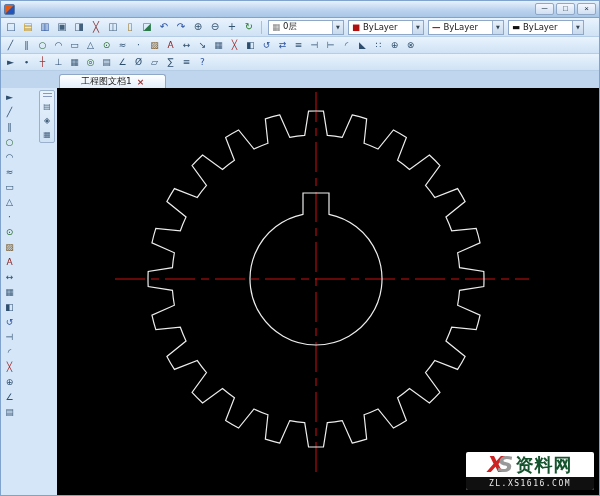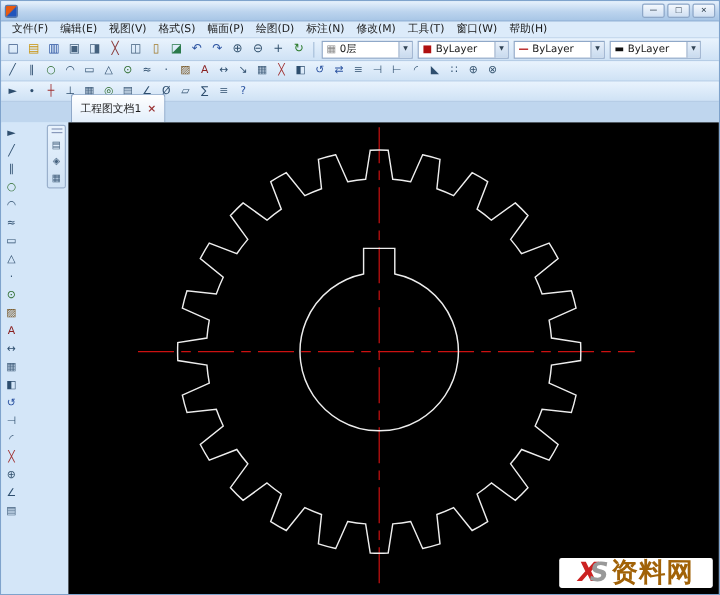--- a/index.html
+++ b/index.html
@@ -34,21 +34,21 @@
   .combo { display:flex; align-items:center; height:15px; background:#fff; border:1px solid #8fa8c8;
     font-size:8.5px; padding-left:3px; margin:0 2px; gap:3px; }
   .combo .swatch { font-weight:bold; line-height:1; }
   .combo .val { white-space:nowrap; }
   .combo .arrow { width:11px; height:13px; margin-left:auto; display:flex; align-items:center; justify-content:center;
     background:linear-gradient(#e8f0fa,#c8daee); border-left:1px solid #9ab0cc; font-size:5px; color:#345; } .combo.w78 { width:76px; }
 
   
   .tabbar { height:17px; flex:0 0 17px; display:flex; align-items:flex-end; padding-left:58px;
     background:#bfd6ee; }
-  .tab { display:flex; align-items:center; gap:5px; height:24px; padding:0 7px;
+  .tab { display:flex; align-items:center; gap:5px; height:14px; padding:0 21px;
     background:linear-gradient(#ffffff,#e2eefa); border:1px solid #8fa8c8; border-bottom:none;
     border-radius:3px 3px 0 0; font-size:9px; }
   .tab-close { color:#993333; font-weight:bold; font-size:9px; cursor:default; }
 
   
   .main { flex:1; display:flex; min-height:0; }
   .leftpanel { width:56px; flex:0 0 56px; position:relative; background:#d4e6f8; }
   .toolcol { position:absolute; left:1px; top:2px; width:16px; display:flex; flex-direction:column; }
   .toolcol .tbicon { width:15px; height:15px; font-size:9px; }
   .dock { position:absolute; left:38px; top:2px; width:16px; padding:1px;
@@ -59,51 +59,38 @@
 
   .canvas { flex:1; position:relative; background:#000; overflow:hidden; }
   .canvas svg { position:absolute; left:0; top:0; }
 
   
   .watermark { position:absolute; right:5px; bottom:5px; width:128px; background:#fff;
     border-radius:2px; overflow:hidden; }
   .wm-top { display:flex; align-items:center; justify-content:center; gap:2px; padding:2px 4px 1px; }
   .wm-x { color:#cc2222; font-style:italic; font-weight:bold; font-size:22px; line-height:1; }
   .wm-s { color:#999; font-style:italic; font-weight:bold; font-size:22px; line-height:1; margin-left:-9px; }
-  .wm-name { color:#a16207; font-weight:bold; font-size:22px; letter-spacing:1px; line-height:1; }
+  .wm-name { color:#14532d; font-weight:bold; font-size:18px; letter-spacing:1px; line-height:1; }
   .wm-bar { background:#101010; color:#eee; font-size:8px; text-align:center; padding:2px 0;
     letter-spacing:1.5px; font-family:"DejaVu Sans Mono","Liberation Mono",monospace; }
 </style>
 </head>
 <body>
 
 <div class="app">
 
   <div class="titlebar">
     <span class="app-icon"></span>
     <span class="winbtns">
       <button>─</button>
       <button>□</button>
       <button>×</button>
     </span>
   </div>
 
-  <div class="menubar">
-    <span class="menu-item">文件(F)</span>
-      <span class="menu-item">编辑(E)</span>
-      <span class="menu-item">视图(V)</span>
-      <span class="menu-item">格式(S)</span>
-      <span class="menu-item">幅面(P)</span>
-      <span class="menu-item">绘图(D)</span>
-      <span class="menu-item">标注(N)</span>
-      <span class="menu-item">修改(M)</span>
-      <span class="menu-item">工具(T)</span>
-      <span class="menu-item">窗口(W)</span>
-      <span class="menu-item">帮助(H)</span>
-  </div>
 
   <div class="toolbar tb1">
     <span style="display:flex;gap:1px;">
       <span class="tbicon" style="color: rgb(58, 90, 136);">□</span>
         <span class="tbicon" style="color: rgb(200, 146, 10);">▤</span>
         <span class="tbicon" style="color: rgb(42, 82, 160);">▥</span>
         <span class="tbicon" style="color: rgb(68, 97, 126);">▣</span>
         <span class="tbicon" style="color: rgb(68, 97, 126);">◨</span>
         <span class="tbicon" style="color: rgb(138, 58, 58);">╳</span>
         <span class="tbicon" style="color: rgb(68, 97, 126);">◫</span>
@@ -237,17 +224,18 @@
         <path fill="none" stroke-width="1.2" d="M251.53 23.17 A168 168 0 0 1 266.47 23.17 L270.30 47.44 A144 144 0 0 1 285.24 49.41 L295.22 26.95 A168 168 0 0 1 309.66 30.82 L307.07 55.26 A144 144 0 0 1 320.99 61.03 L336.44 41.91 A168 168 0 0 1 349.39 49.39 L340.56 72.33 A144 144 0 0 1 352.52 81.50 L372.39 67.04 A168 168 0 0 1 382.96 77.61 L368.50 97.48 A144 144 0 0 1 377.67 109.44 L400.61 100.61 A168 168 0 0 1 408.09 113.56 L388.97 129.01 A144 144 0 0 1 394.74 142.93 L419.18 140.34 A168 168 0 0 1 423.05 154.78 L400.59 164.76 A144 144 0 0 1 402.56 179.70 L426.83 183.53 A168 168 0 0 1 426.83 198.47 L402.56 202.30 A144 144 0 0 1 400.59 217.24 L423.05 227.22 A168 168 0 0 1 419.18 241.66 L394.74 239.07 A144 144 0 0 1 388.97 252.99 L408.09 268.44 A168 168 0 0 1 400.61 281.39 L377.67 272.56 A144 144 0 0 1 368.50 284.52 L382.96 304.39 A168 168 0 0 1 372.39 314.96 L352.52 300.50 A144 144 0 0 1 340.56 309.67 L349.39 332.61 A168 168 0 0 1 336.44 340.09 L320.99 320.97 A144 144 0 0 1 307.07 326.74 L309.66 351.18 A168 168 0 0 1 295.22 355.05 L285.24 332.59 A144 144 0 0 1 270.30 334.56 L266.47 358.83 A168 168 0 0 1 251.53 358.83 L247.70 334.56 A144 144 0 0 1 232.76 332.59 L222.78 355.05 A168 168 0 0 1 208.34 351.18 L210.93 326.74 A144 144 0 0 1 197.01 320.97 L181.56 340.09 A168 168 0 0 1 168.61 332.61 L177.44 309.67 A144 144 0 0 1 165.48 300.50 L145.61 314.96 A168 168 0 0 1 135.04 304.39 L149.50 284.52 A144 144 0 0 1 140.33 272.56 L117.39 281.39 A168 168 0 0 1 109.91 268.44 L129.03 252.99 A144 144 0 0 1 123.26 239.07 L98.82 241.66 A168 168 0 0 1 94.95 227.22 L117.41 217.24 A144 144 0 0 1 115.44 202.30 L91.17 198.47 A168 168 0 0 1 91.17 183.53 L115.44 179.70 A144 144 0 0 1 117.41 164.76 L94.95 154.78 A168 168 0 0 1 98.82 140.34 L123.26 142.93 A144 144 0 0 1 129.03 129.01 L109.91 113.56 A168 168 0 0 1 117.39 100.61 L140.33 109.44 A144 144 0 0 1 149.50 97.48 L135.04 77.61 A168 168 0 0 1 145.61 67.04 L165.48 81.50 A144 144 0 0 1 177.44 72.33 L168.61 49.39 A168 168 0 0 1 181.56 41.91 L197.01 61.03 A144 144 0 0 1 210.93 55.26 L208.34 30.82 A168 168 0 0 1 222.78 26.95 L232.76 49.41 A144 144 0 0 1 247.70 47.44 Z" stroke="#ededed"></path>
         <path fill="none" stroke-width="1.2" d="M 246 126.29 A 66 66 0 1 0 272 126.29 L 272 105 L 246 105 Z" stroke="#ededed"></path>
       </svg>
 
       <div class="watermark">
         <div class="wm-top">
           <span class="wm-x">X</span>
           <span class="wm-s">S</span>
           <span class="wm-name">资料网</span>
         </div>
+        <div class="wm-bar">ZL.XS1616.COM</div>
       </div>
     </div>
 
   </div>
 </div>
 
 </body></html>

